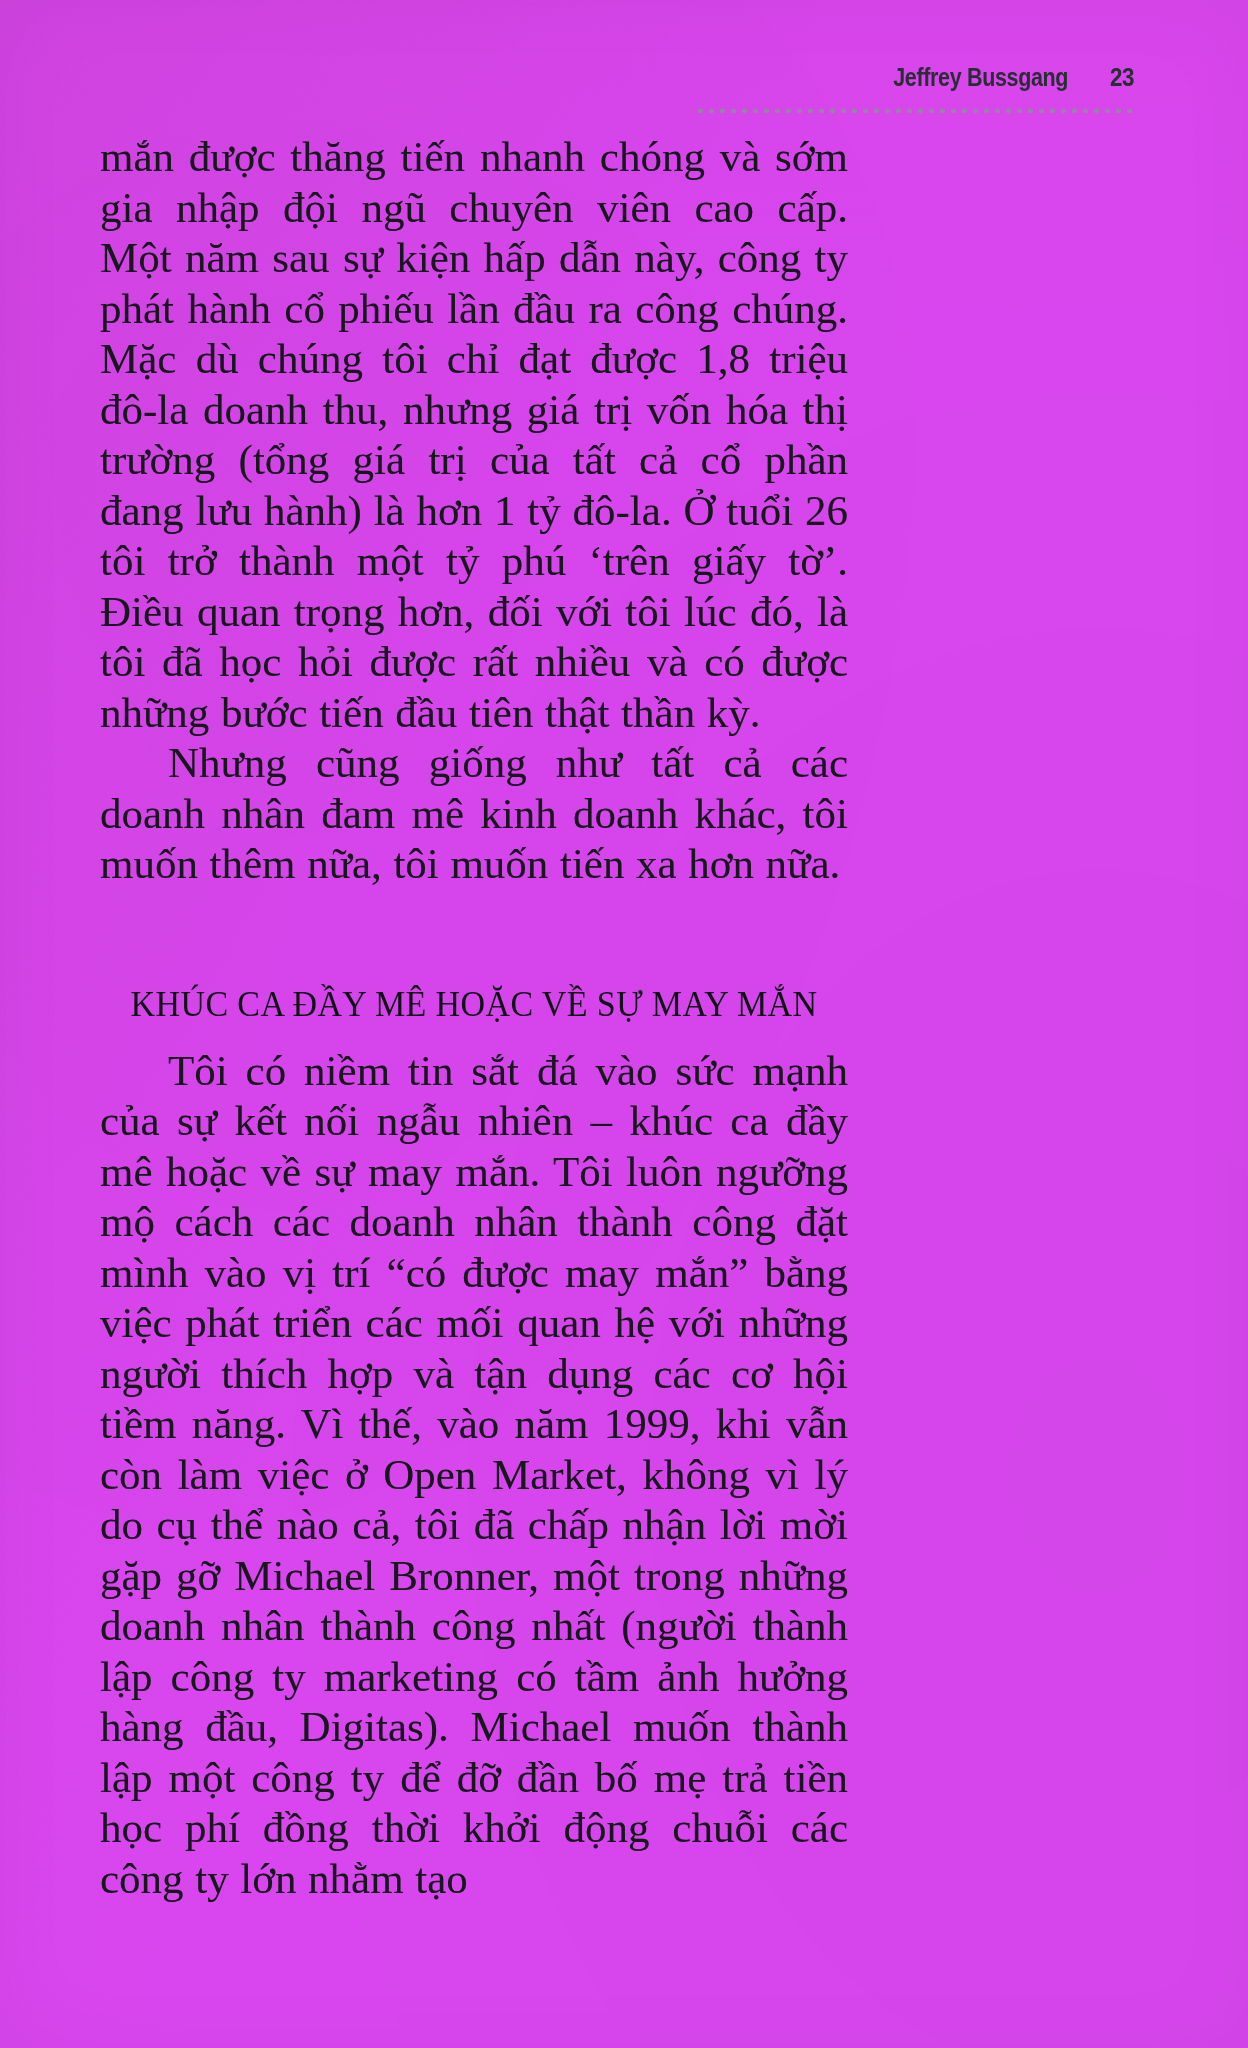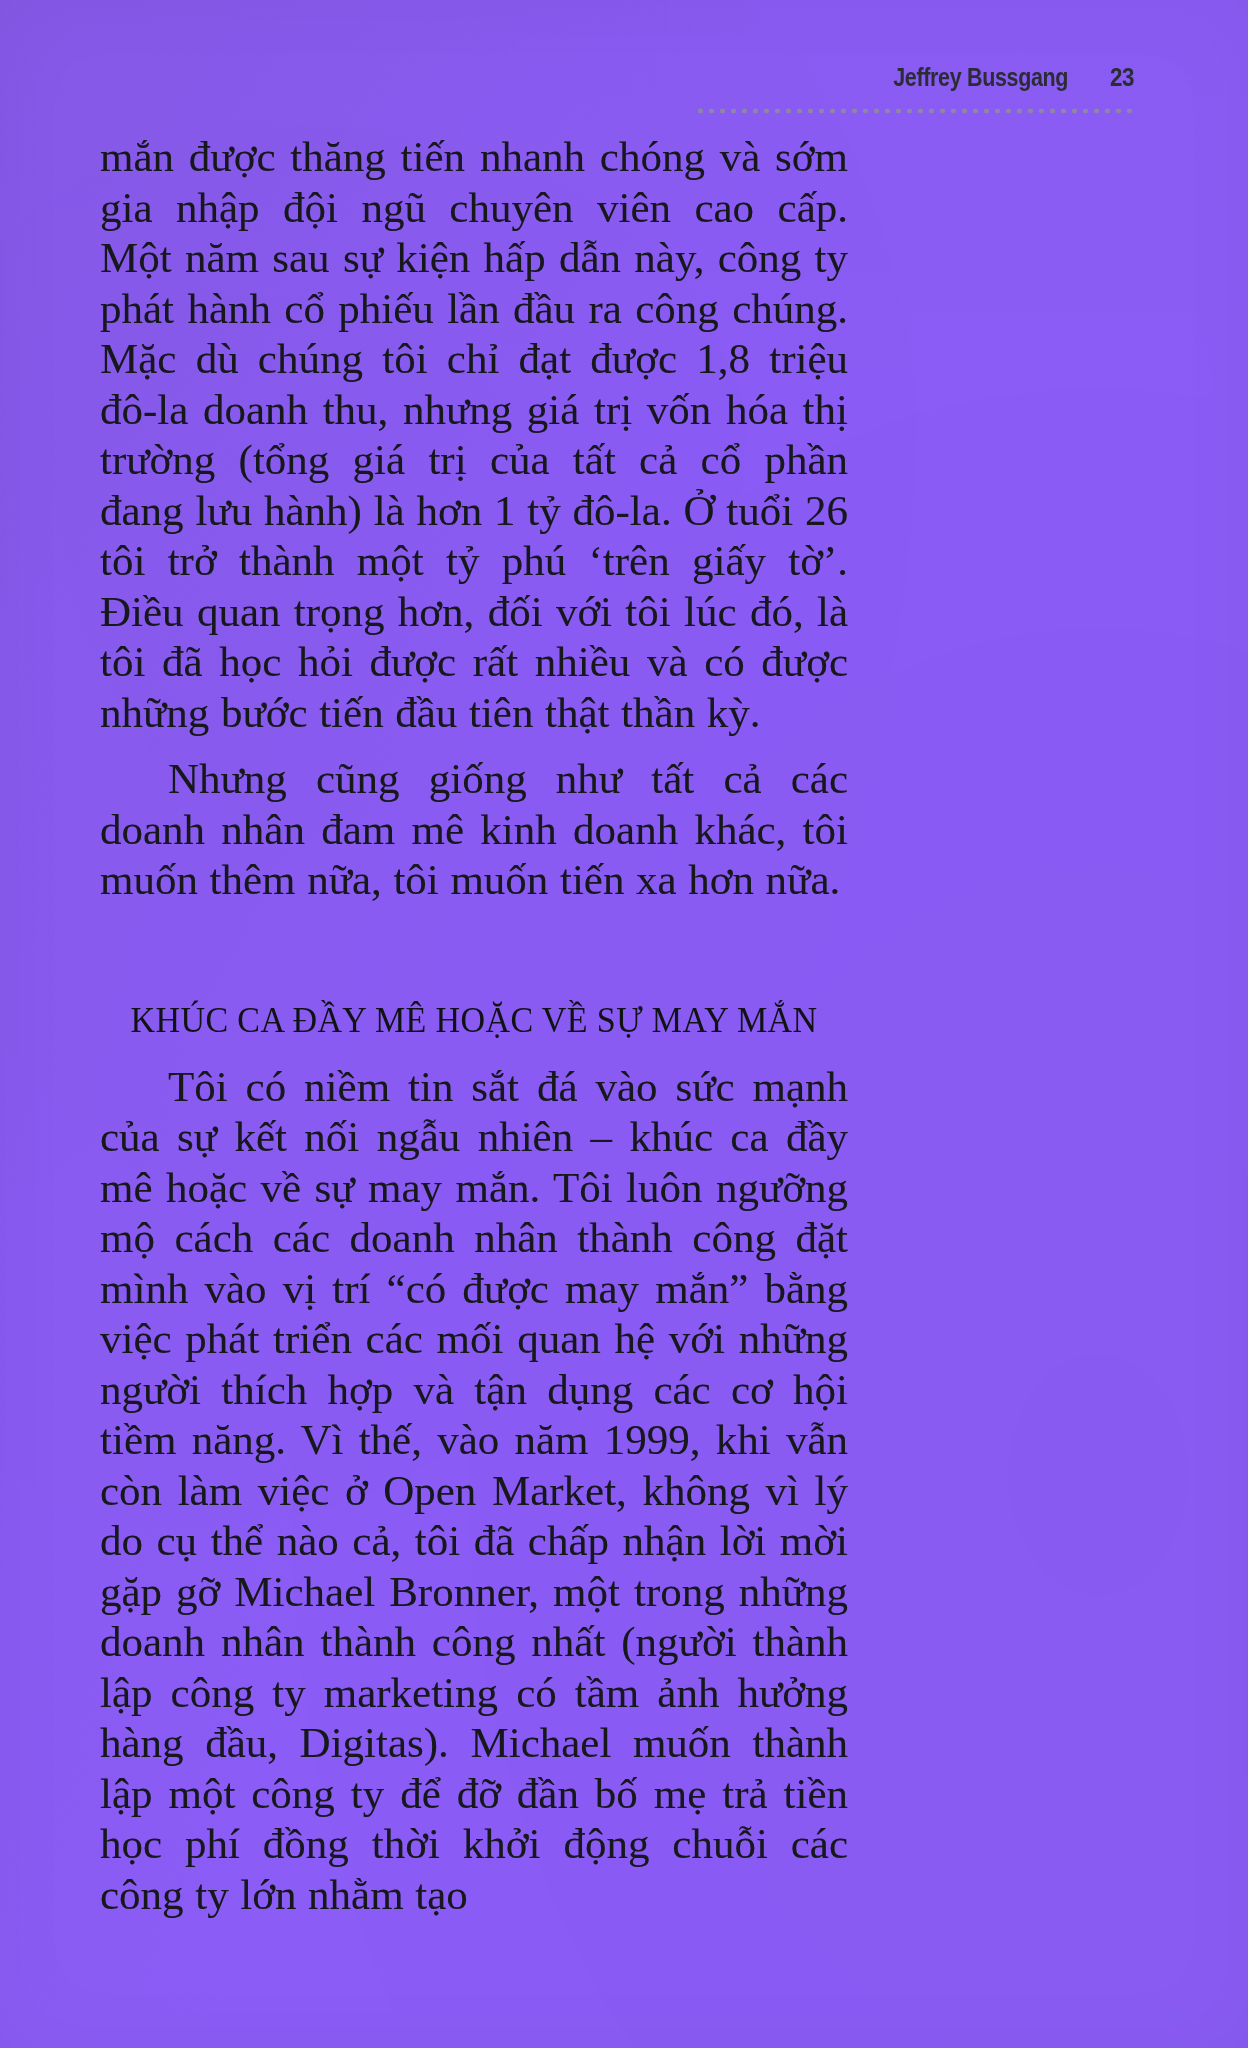--- a/index.html
+++ b/index.html
@@ -7,21 +7,21 @@
     margin: 0;
     padding: 0;
     background: #ffffff;
   }
 
   .page {
     position: relative;
     width: 1248px;
     height: 2048px;
     margin: 0 auto;
-    background: #8b5cf6;
+    background: #d946ef;
     overflow: hidden;
     font-family: "Liberation Serif", "DejaVu Serif", serif;
     color: #151515;
   }
 
   
   .paper-grain {
     position: absolute;
     inset: 0;
     pointer-events: none;
@@ -102,21 +102,21 @@
     text-align-last: left;
     word-spacing: 0.02em;
     color: #16181c;
   }
 
   p.para.indent {
     text-indent: 68px;
   }
 
   p.para + p.para {
-    margin-top: 16px;
+    margin-top: 0;
   }
 
   .section-heading {
     margin: 56px 0 8px 0;
     font-size: 34px;
     line-height: 48px;
     letter-spacing: 0.4px;
     text-align: center;
     color: #101215;
     font-weight: 400;

